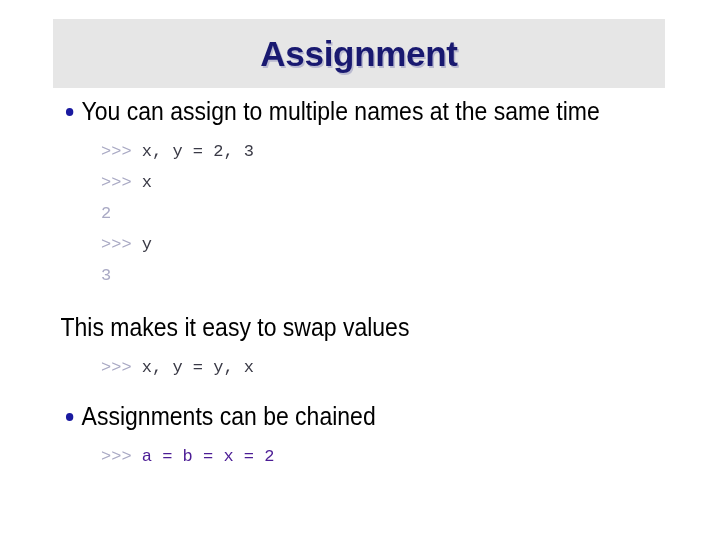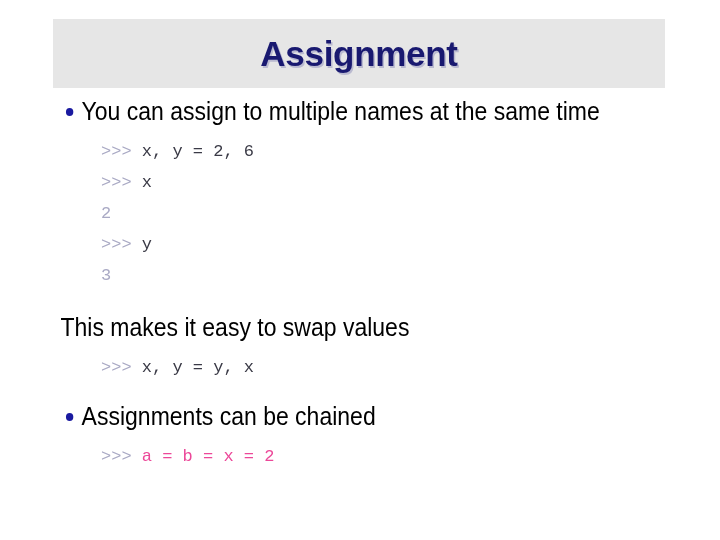--- a/index.html
+++ b/index.html
@@ -109,21 +109,21 @@
   .code-line .prompt {
     color: #a9a9c4;
   }
   .code-line .src {
     color: #3a3a46;
   }
   .code-line.out {
     color: #a9a9c4;
   }
   .code-line.faint .src {
-    color: #ec4899;
+    color: #4c1d95;
   }
 
   .gap-sm { height: 9px; }
   .gap-md { height: 18px; }
   .gap-lg { height: 21px; }
 </style>
 </head>
 <body>
 
 <div class="slide">
@@ -135,21 +135,21 @@
   <div class="content">
 
     <div class="bullet-line">
       <span class="dot"></span>
       <span>You can assign to multiple names at the same time</span>
     </div>
 
     <div class="gap-sm"></div>
 
     <div class="code-block">
-      <div class="code-line"><span class="prompt">&gt;&gt;&gt; </span><span class="src">x, y = 2, 6</span></div>
+      <div class="code-line"><span class="prompt">&gt;&gt;&gt; </span><span class="src">x, y = 2, 3</span></div>
       <div class="code-line"><span class="prompt">&gt;&gt;&gt; </span><span class="src">x</span></div>
       <div class="code-line out"><span>2</span></div>
       <div class="code-line"><span class="prompt">&gt;&gt;&gt; </span><span class="src">y</span></div>
       <div class="code-line out"><span>3</span></div>
     </div>
 
     <div class="gap-lg"></div>
 
     <div class="plain-line">
       <span>This makes it easy to swap values</span>

